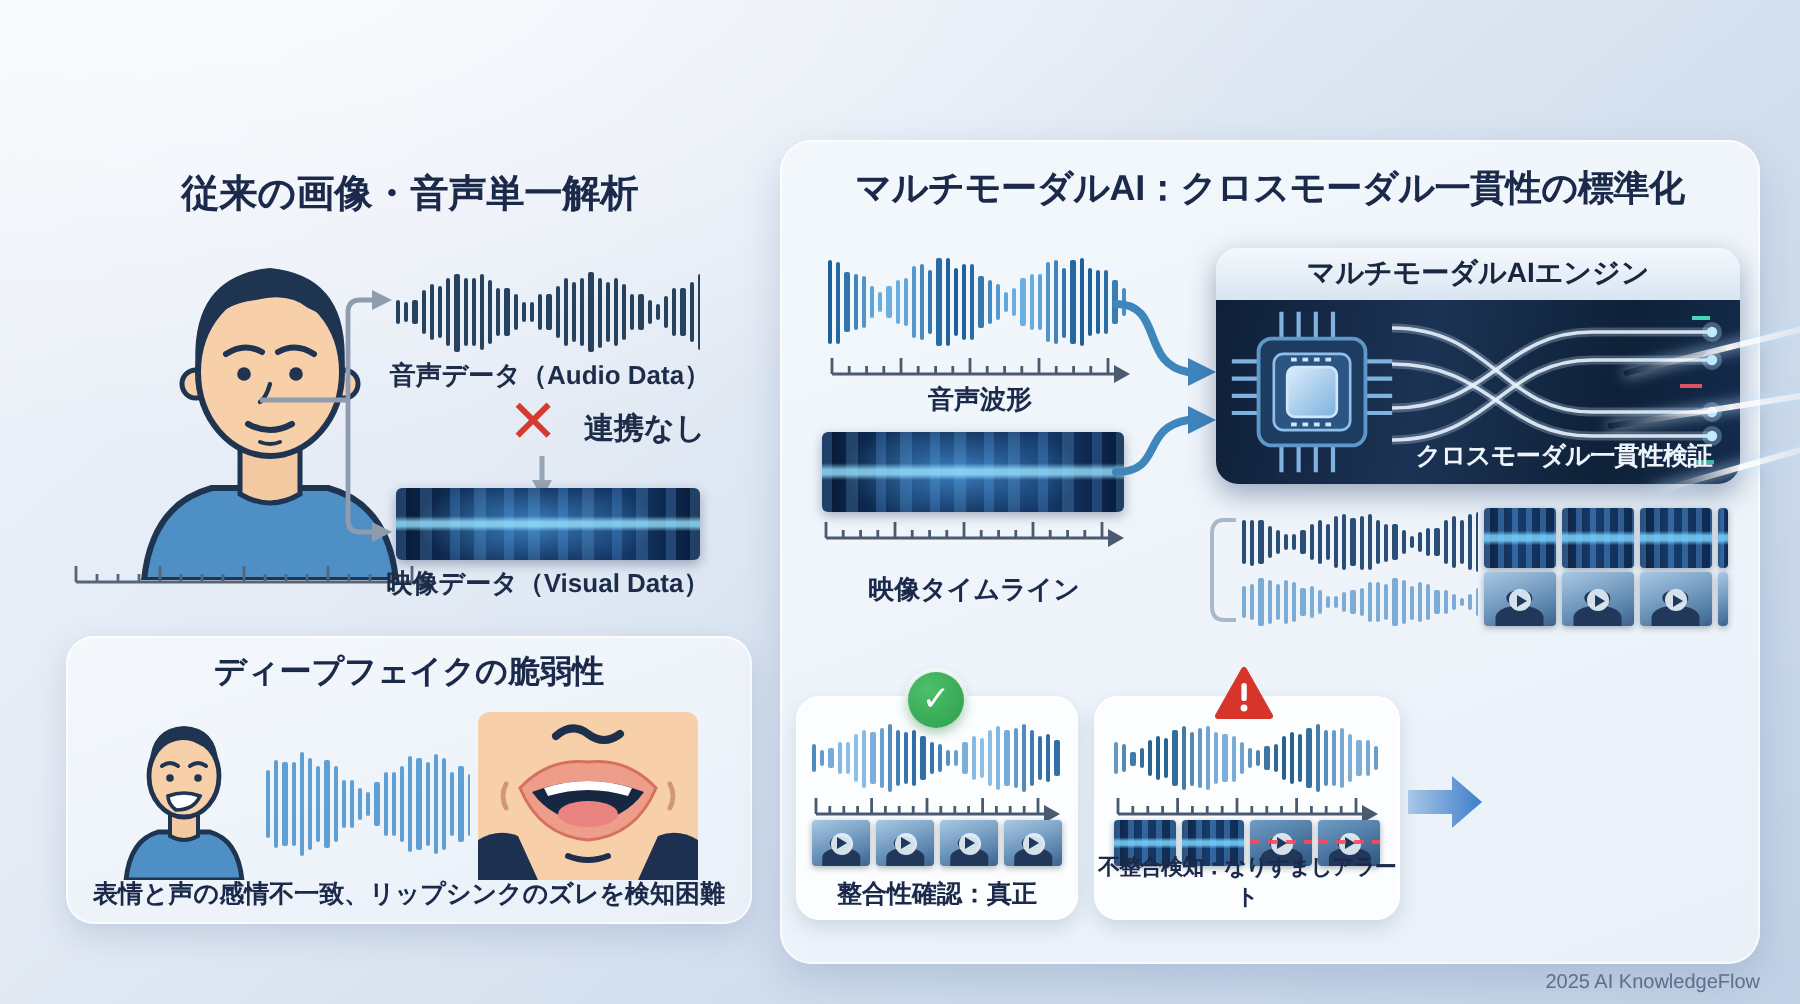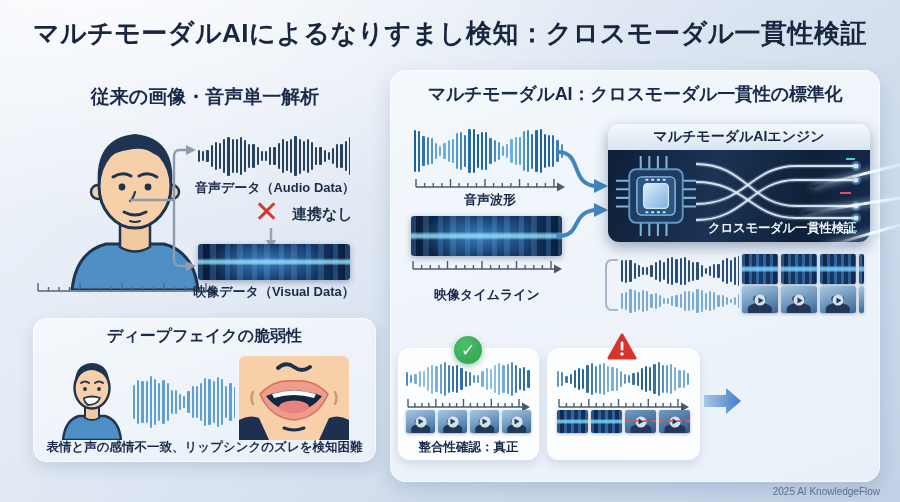--- a/index.html
+++ b/index.html
@@ -96,21 +96,20 @@
   
   .st{position:absolute;height:2.5px;border-radius:2px;pointer-events:none;
     background:linear-gradient(90deg,transparent,rgba(255,255,255,.95),transparent);
     box-shadow:0 0 7px rgba(190,225,255,.9)}
 </style>
 </head>
 <body>
 
 <div class="page">
 
-  <h1 class="abs title">マルチモーダルAIによるなりすまし検知：クロスモーダル一貫性検証</h1>
 
   <h2 class="abs sec-h ctr legacy-h">従来の画像・音声単一解析</h2>
 
   <svg class="abs" style="left:60px;top:120px" width="150" height="170" viewBox="0 0 150 170">
     <path d="M12,170 Q16,132 46,124 L104,124 Q134,132 138,170 Z" fill="#4e8fc5" stroke="#1e3450" stroke-width="3"></path>
     <path d="M60,96 H90 V127 Q75,136 60,127 Z" fill="#f3c9a2" stroke="#1e3450" stroke-width="2.5"></path>
     <circle cx="38" cy="72" r="7" fill="#f7d0aa" stroke="#1e3450" stroke-width="2.5"></circle>
     <circle cx="112" cy="72" r="7" fill="#f7d0aa" stroke="#1e3450" stroke-width="2.5"></circle>
     <ellipse cx="75" cy="66" rx="36" ry="42" fill="#f7d0aa" stroke="#1e3450" stroke-width="3"></ellipse>
     <path d="M38,66 Q34,18 75,14 Q116,18 112,66 Q110,40 94,34 Q84,26 68,30 Q50,32 45,44 Q40,52 38,66 Z" fill="#1e3450"></path>
@@ -684,20 +683,21 @@
             <span class="rline"></span>
           </span>
           <span class="fr ghost">
             <span class="sil"></span>
             <span class="pc">
               <span class="tri"></span>
             </span>
             <span class="rline"></span>
           </span>
         </span>
+      <div class="dlab" style="font-size:11px;letter-spacing:-.5px">不整合検知：なりすましアラート</div>
     </div>
 
     <svg class="abs" style="left:314px;top:316px" width="38" height="30" viewBox="0 0 38 30">
       <defs>
           <linearGradient id="bar" x1="0" y1="0" x2="1" y2="0">
         <stop offset="0" stop-color="#a9c6e6"></stop>
             <stop offset="1" stop-color="#3e7ecb"></stop>
       </linearGradient>
         </defs>
       <polygon points="0,9 22,9 22,2 37,15 22,28 22,21 0,21" fill="url(#bar)"></polygon>

